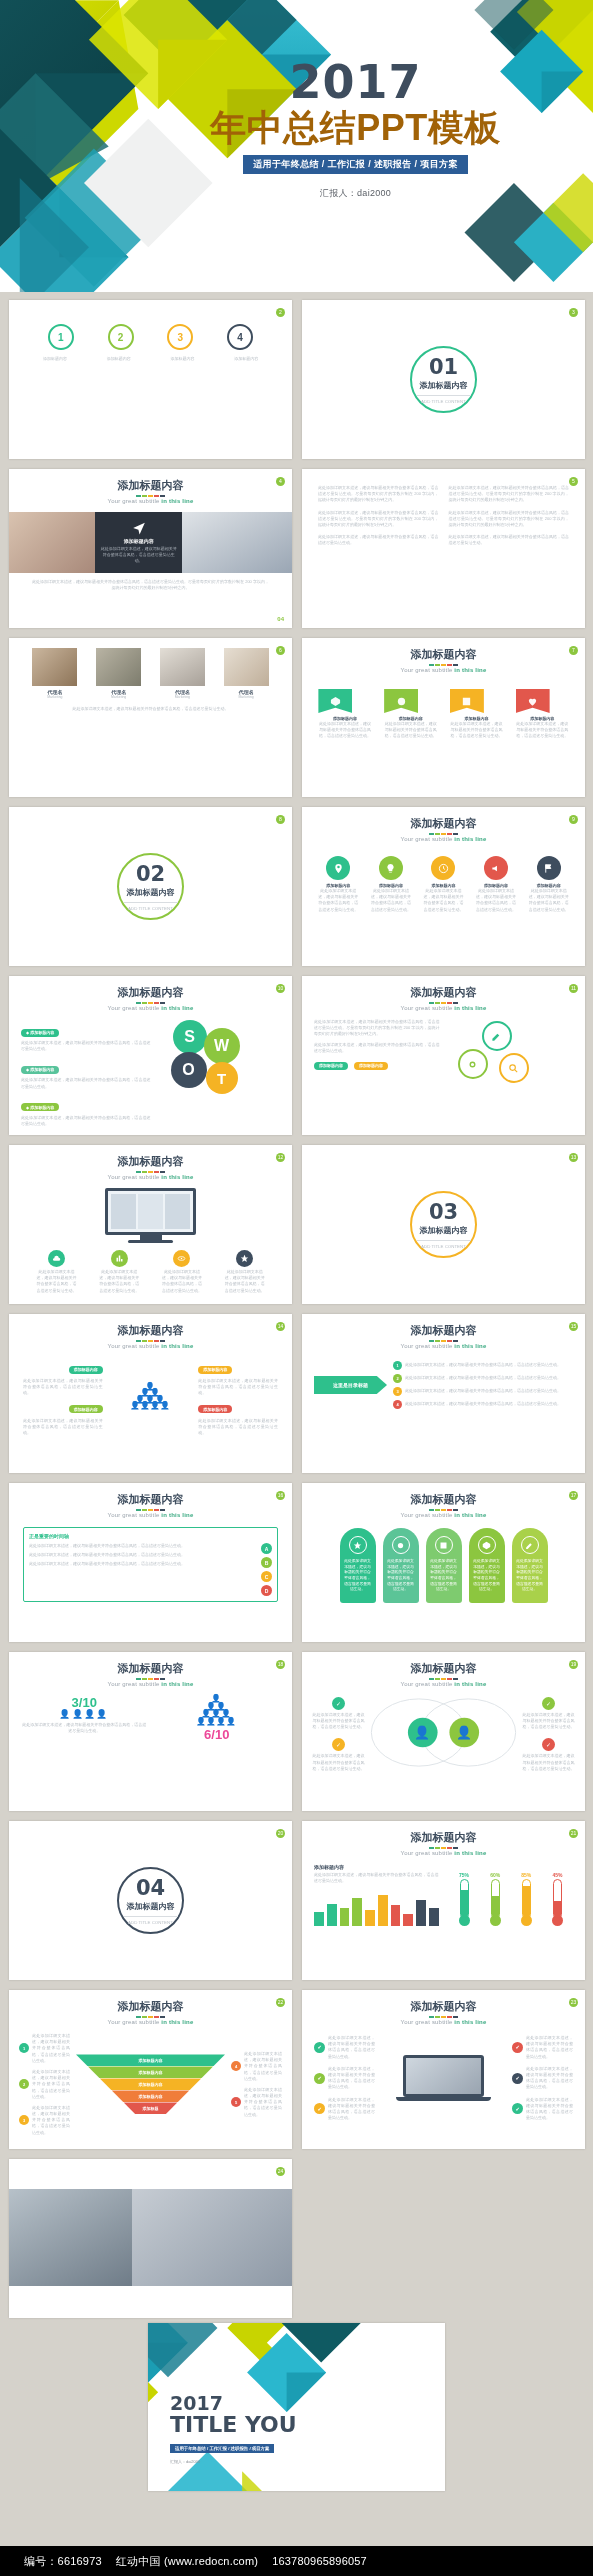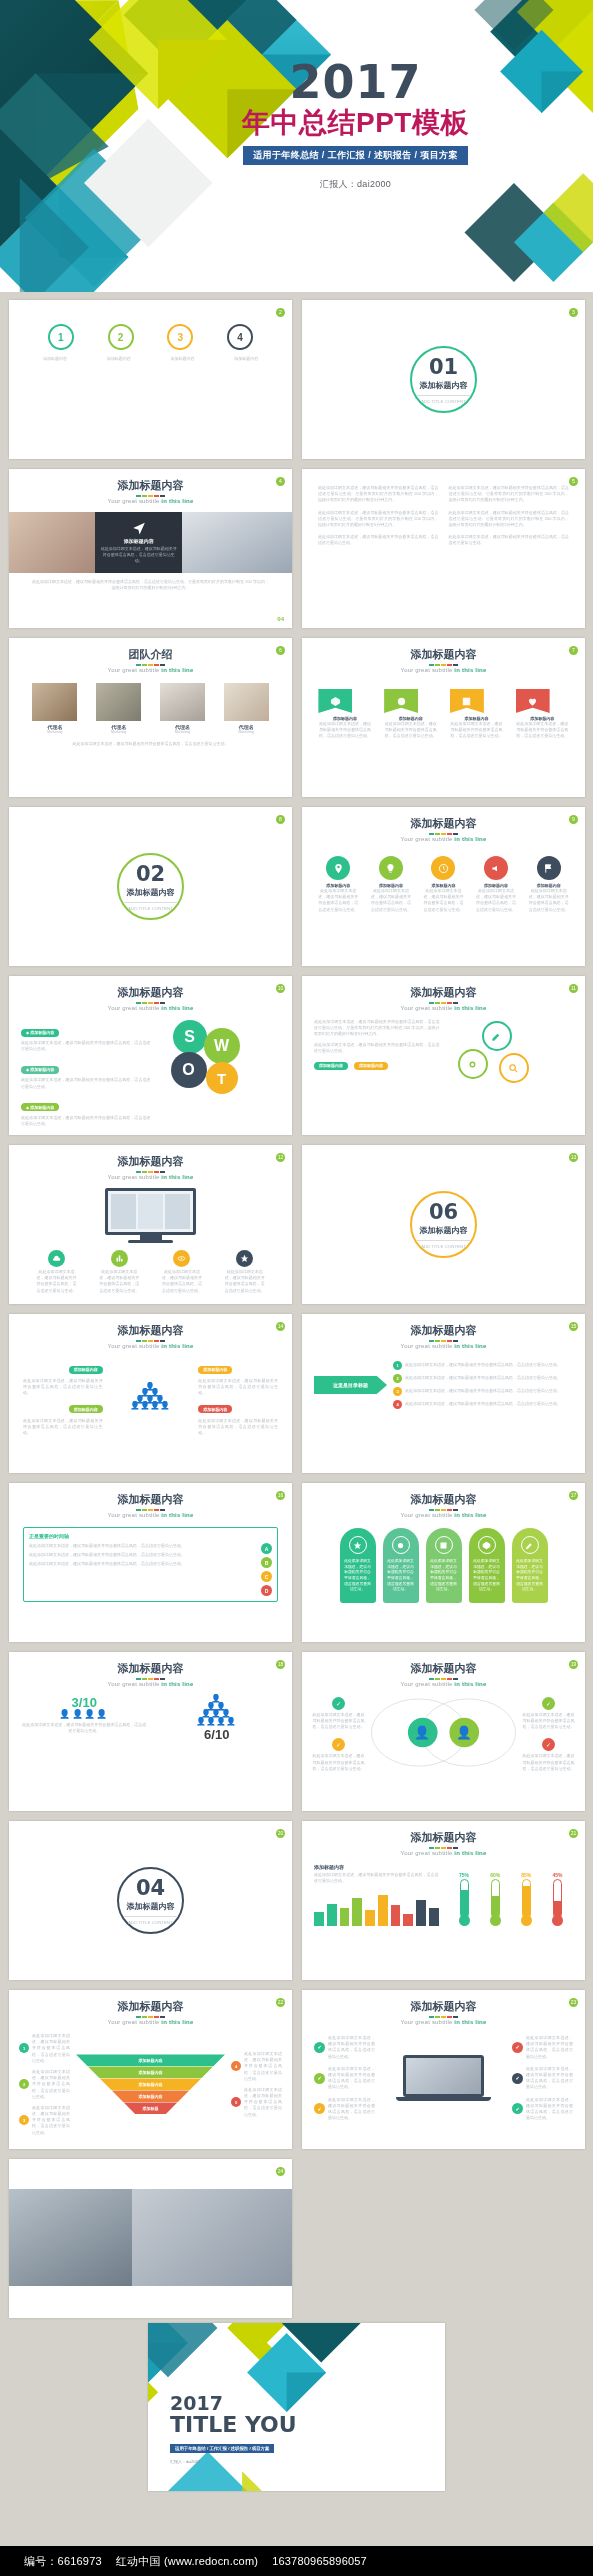--- a/index.html
+++ b/index.html
@@ -12,21 +12,21 @@
 
   
   .hero { position:relative; width:593px; height:292px; background:#fff; overflow:hidden; }
 
   .hero-text { position:absolute; left:148px; top:59px; width:415px; text-align:center; }
   .hero-year {
     font-family:"DejaVu Sans","Liberation Sans",sans-serif;
     font-weight:bold; font-size:46px; color:#3e4d5e; letter-spacing:1px; line-height:1;
   }
   .hero-title {
-    font-weight:bold; font-size:28px; color:#be185d; line-height:1.15; margin-top:2px;
+    font-weight:bold; font-size:36px; color:#a16207; line-height:1.15; margin-top:2px;
     letter-spacing:0.5px;
   }
   .hero-tag {
     display:inline-block; background:#2b5c96; color:#fff; font-size:9px; font-weight:bold;
     padding:3px 10px; margin-top:7px; letter-spacing:0.4px;
   }
   .hero-author { font-size:9px; color:#5a5f66; margin-top:13px; letter-spacing:0.3px; }
 
   
   .grid {
@@ -241,31 +241,20 @@
       <div style="flex:1">
         <div class="lorem">此处添加详细文本描述，建议与标题相关并符合整体语言风格，语言描述尽量简洁生动。尽量将每页幻灯片的字数控制在 200 字以内，据统计每页幻灯片的最好控制在5分钟之内。</div>
         <div class="lorem" style="margin-top:6px">此处添加详细文本描述，建议与标题相关并符合整体语言风格，语言描述尽量简洁生动。尽量将每页幻灯片的字数控制在 200 字以内，据统计每页幻灯片的最好控制在5分钟之内。</div>
         <div class="lorem" style="margin-top:6px">此处添加详细文本描述，建议与标题相关并符合整体语言风格，语言描述尽量简洁生动。</div>
       </div>
     </div>
   </div>
 
   <div class="thumb">
     <div class="badge">6</div>
-    <div class="s-head">
-      <div class="s-title">团队介绍</div>
-      <div class="s-rule">
-          <i style="background:#3aa981"></i>
-          <i style="background:#8cc63f"></i>
-          <i style="background:#f5b324"></i>
-          <i style="background:#e2574c"></i>
-          <i style="background:#3e4d5e"></i>
-        </div>
-      <div class="s-sub"><span>Your great subtitle </span><b>in this line</b></div>
-    </div>
     <div style="display:flex;justify-content:space-around;margin-top:10px;padding:0 14px">
       <div style="text-align:center">
         <div class="photo-ph desk" style="width:45px;height:38px;background:linear-gradient(135deg,#cbb79f,#8d7458)"></div>
         <div style="font-size:5px;font-weight:bold;color:#3e4d5e;margin-top:3px">代理名</div>
         <div style="font-size:3.5px;color:#b4bbc2">Marketing</div>
       </div>
       <div style="text-align:center">
         <div class="photo-ph" style="width:45px;height:38px;background:linear-gradient(135deg,#b9b4a4,#7d7c6d)"></div>
         <div style="font-size:5px;font-weight:bold;color:#3e4d5e;margin-top:3px">代理名</div>
         <div style="font-size:3.5px;color:#b4bbc2">Marketing</div>
@@ -554,21 +543,21 @@
           </div>
           <div class="lorem lorem-c" style="width:42px;margin-top:2px">此处添加详细文本描述，建议与标题相关并符合整体语言风格，语言描述尽量简洁生动。</div>
         </div>
     </div>
   </div>
 
   <div class="thumb">
     <div class="badge">13</div>
     <div style="position:absolute;inset:0;display:flex;align-items:center;justify-content:center">
       <div class="ring" style="width:67px;height:67px;border:2px solid #f5b324;display:flex;flex-direction:column;align-items:center;justify-content:center">
-        <div class="sec-num">06</div>
+        <div class="sec-num">03</div>
         <div class="sec-cap">添加标题内容</div>
         <div class="sec-line"></div>
         <div class="sec-en">ADD TITLE CONTENT</div>
       </div>
     </div>
   </div>
 
   <div class="thumb">
     <div class="badge">14</div>
     <div class="s-head">
@@ -747,21 +736,21 @@
         <div style="color:#2ec08c;font-size:9px;line-height:1;letter-spacing:1px">👤👤👤👤</div>
         <div class="lorem lorem-c" style="margin-top:3px">此处添加详细文本描述，建议与标题相关并符合整体语言风格，语言描述尽量简洁生动。</div>
       </div>
       <div style="flex:1;text-align:center">
         <div style="color:#e2574c;font-size:8px;line-height:.95">
           <div>👤</div>
             <div>👤👤</div>
             <div>👤👤👤</div>
             <div>👤👤👤👤</div>
         </div>
-        <div style="font-size:13px;font-weight:bold;color:#404040;margin-top:2px">6/10</div>
+        <div style="font-size:13px;font-weight:bold;color:#ec4899;margin-top:2px">6/10</div>
       </div>
     </div>
   </div>
 
   <div class="thumb">
     <div class="badge">19</div>
     <div class="s-head">
       <div class="s-title">添加标题内容</div>
       <div class="s-rule">
           <i style="background:#3aa981"></i>

